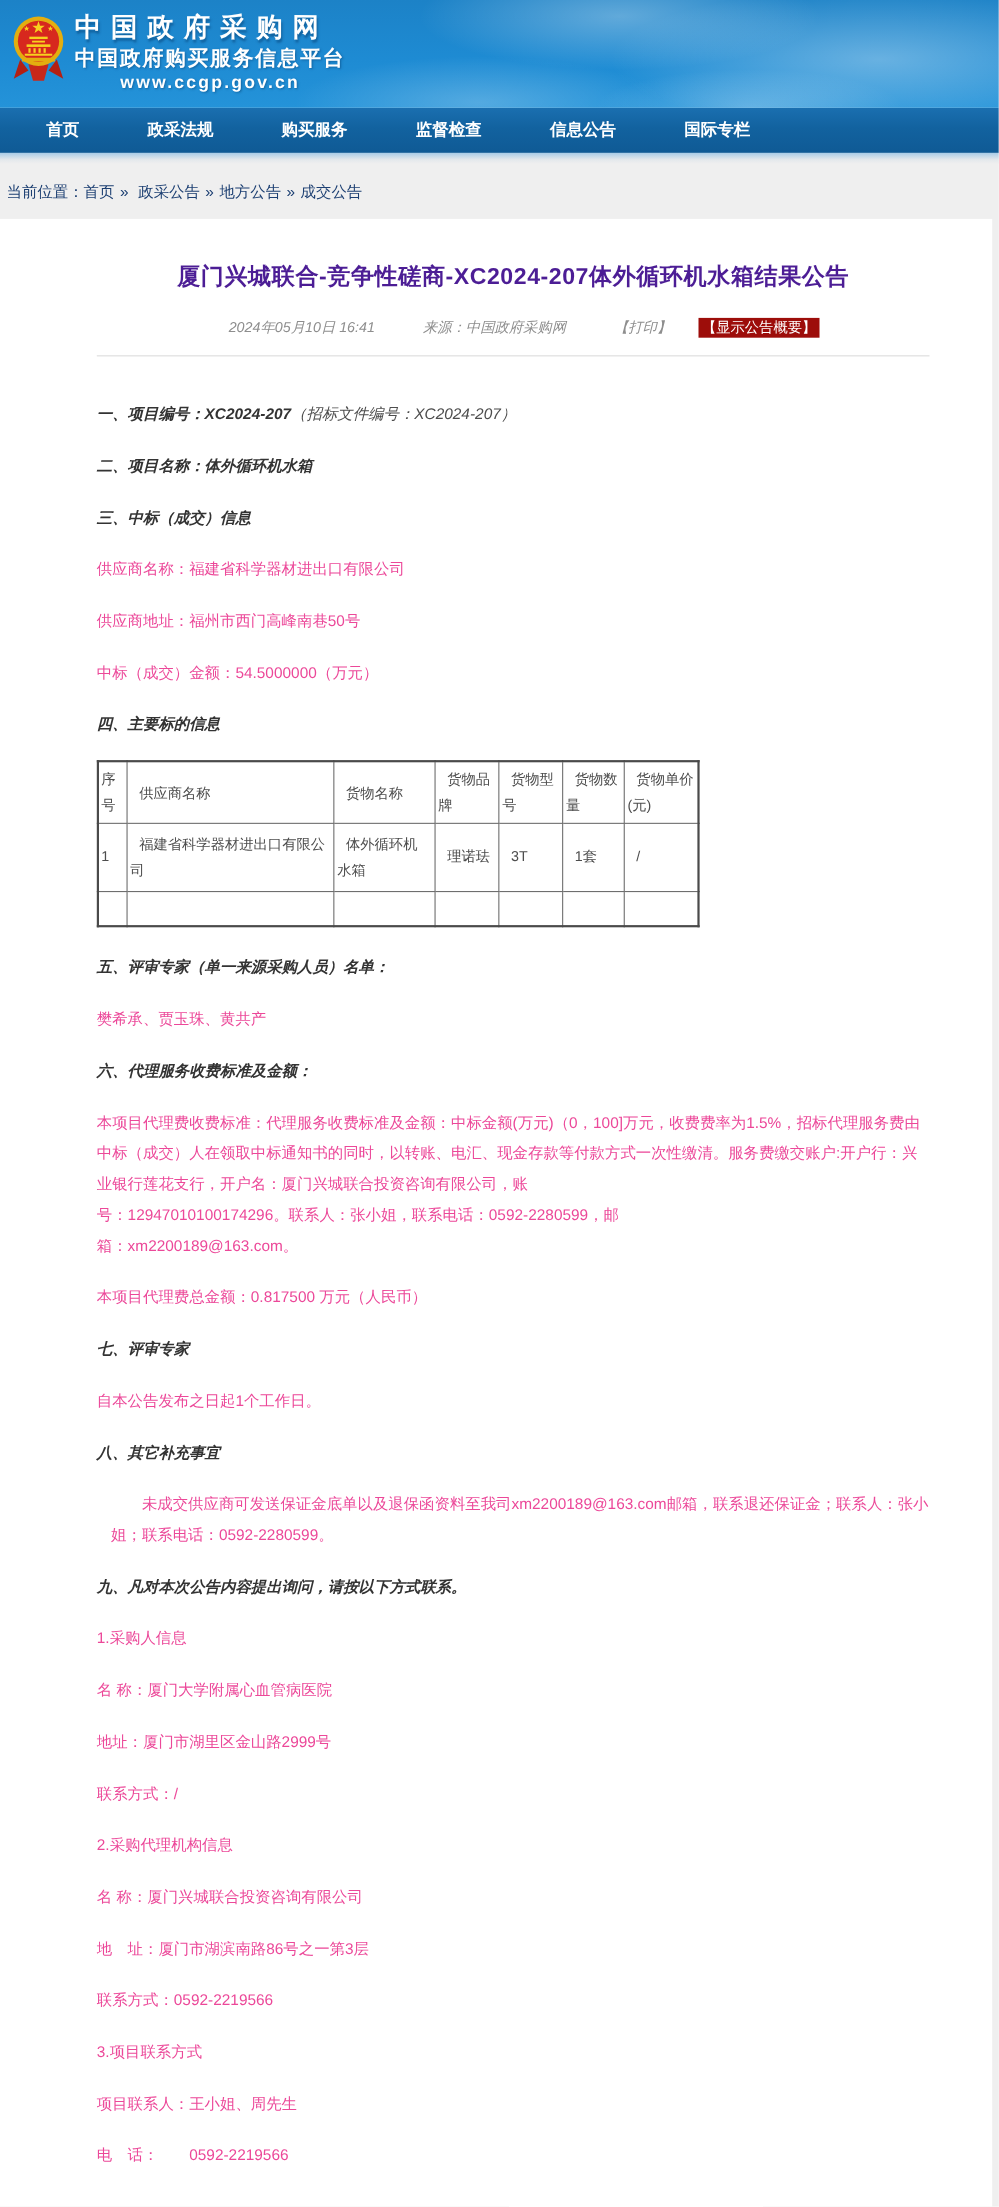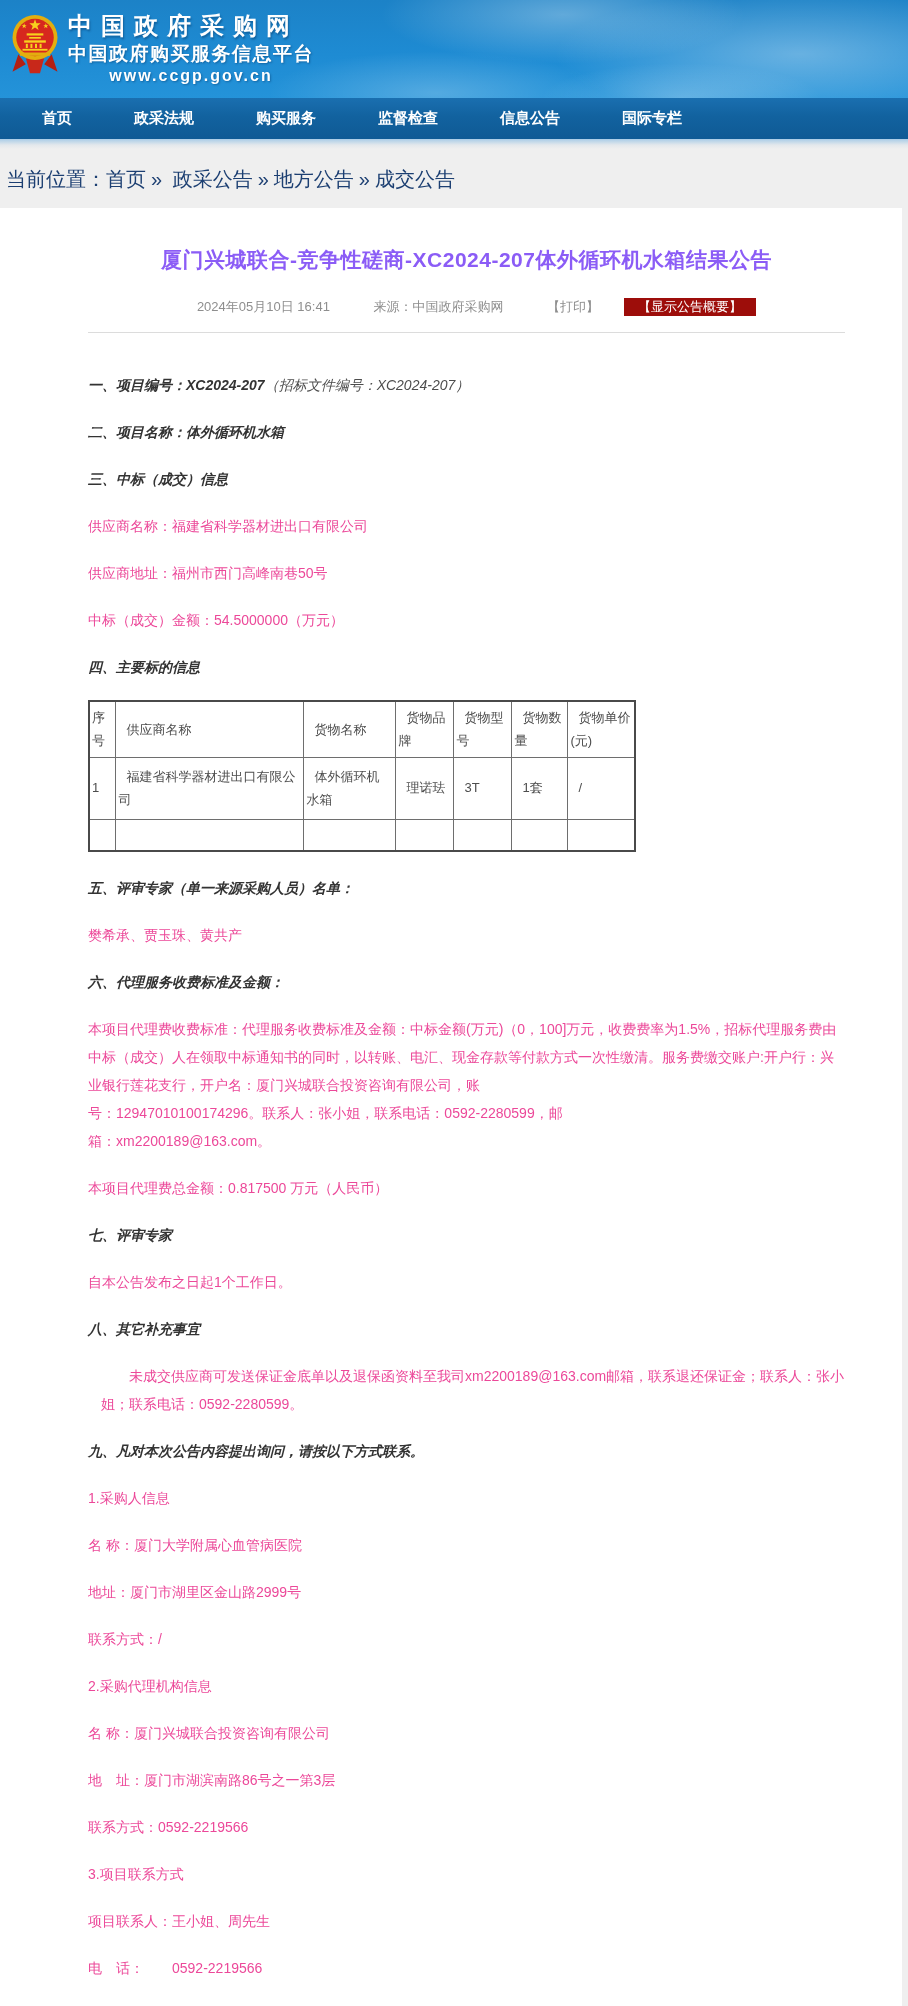--- a/index.html
+++ b/index.html
@@ -42,42 +42,42 @@
     height:41px; display:flex; align-items:center;
     padding-left:42px; column-gap:62px;
     background:linear-gradient(180deg,#1a6fb0 0%,#12629f 45%,#0f5a95 100%);
   }
   .nav-item { color:#fff; font-size:15px; font-weight:bold; white-space:nowrap; cursor:pointer; }
 
   .nav-fade { height:10px; background:linear-gradient(180deg,#a9cce7 0%,#e3e8ec 60%,#efefef 100%); }
 
   
   .breadcrumb {
-    padding:17px 0 15px 6px; font-size:20px; color:#1c3f72;
+    padding:17px 0 15px 6px; font-size:14px; color:#1c3f72;
   }
   .breadcrumb a { color:#1c3f72; text-decoration:none; cursor:pointer; }
   .crumb-sep { margin:0 5px; }
 
   
   .card {
     width:902px; min-height:1810px; background:#fff;
     padding:20px 57px 60px 88px;
   }
   .article-title {
     margin:18px 0 0; text-align:center;
-    font-size:21px; font-weight:bold; color:#8b5cf6; letter-spacing:.5px;
+    font-size:21px; font-weight:bold; color:#4c1d95; letter-spacing:.5px;
   }
   .article-meta {
     margin-top:24px; text-align:center;
     font-size:13px; color:#8e8e8e;
   }
-  .meta-piece { margin:0 20px; }
+  .meta-piece { margin:0 20px;font-style:italic; }
   .print-btn { color:#8e8e8e; cursor:pointer; }
   .summary-badge {
-    background:#9d0d0a; color:#fff; padding:1px 14px 2px; margin-left:5px; cursor:pointer;
+    background:#9d0d0a; color:#fff; padding:1px 3px 2px; margin-left:5px; cursor:pointer;
   }
   .rule { border:none; border-top:1px solid #dcdcdc; margin:16px 0 0; }
 
   .para { font-size:14px; line-height:2; margin:19px 0; color:#ec4899; }
   .para.first { margin-top:38px; }
   .sec-heading { font-weight:bold; color:#333;font-style:italic; }
   .sec-note { font-weight:normal; color:#4d4d4d; }
   .prewrap { white-space:pre-line; }
   .indent-para { text-indent:28px; padding-left:13px; }
 

